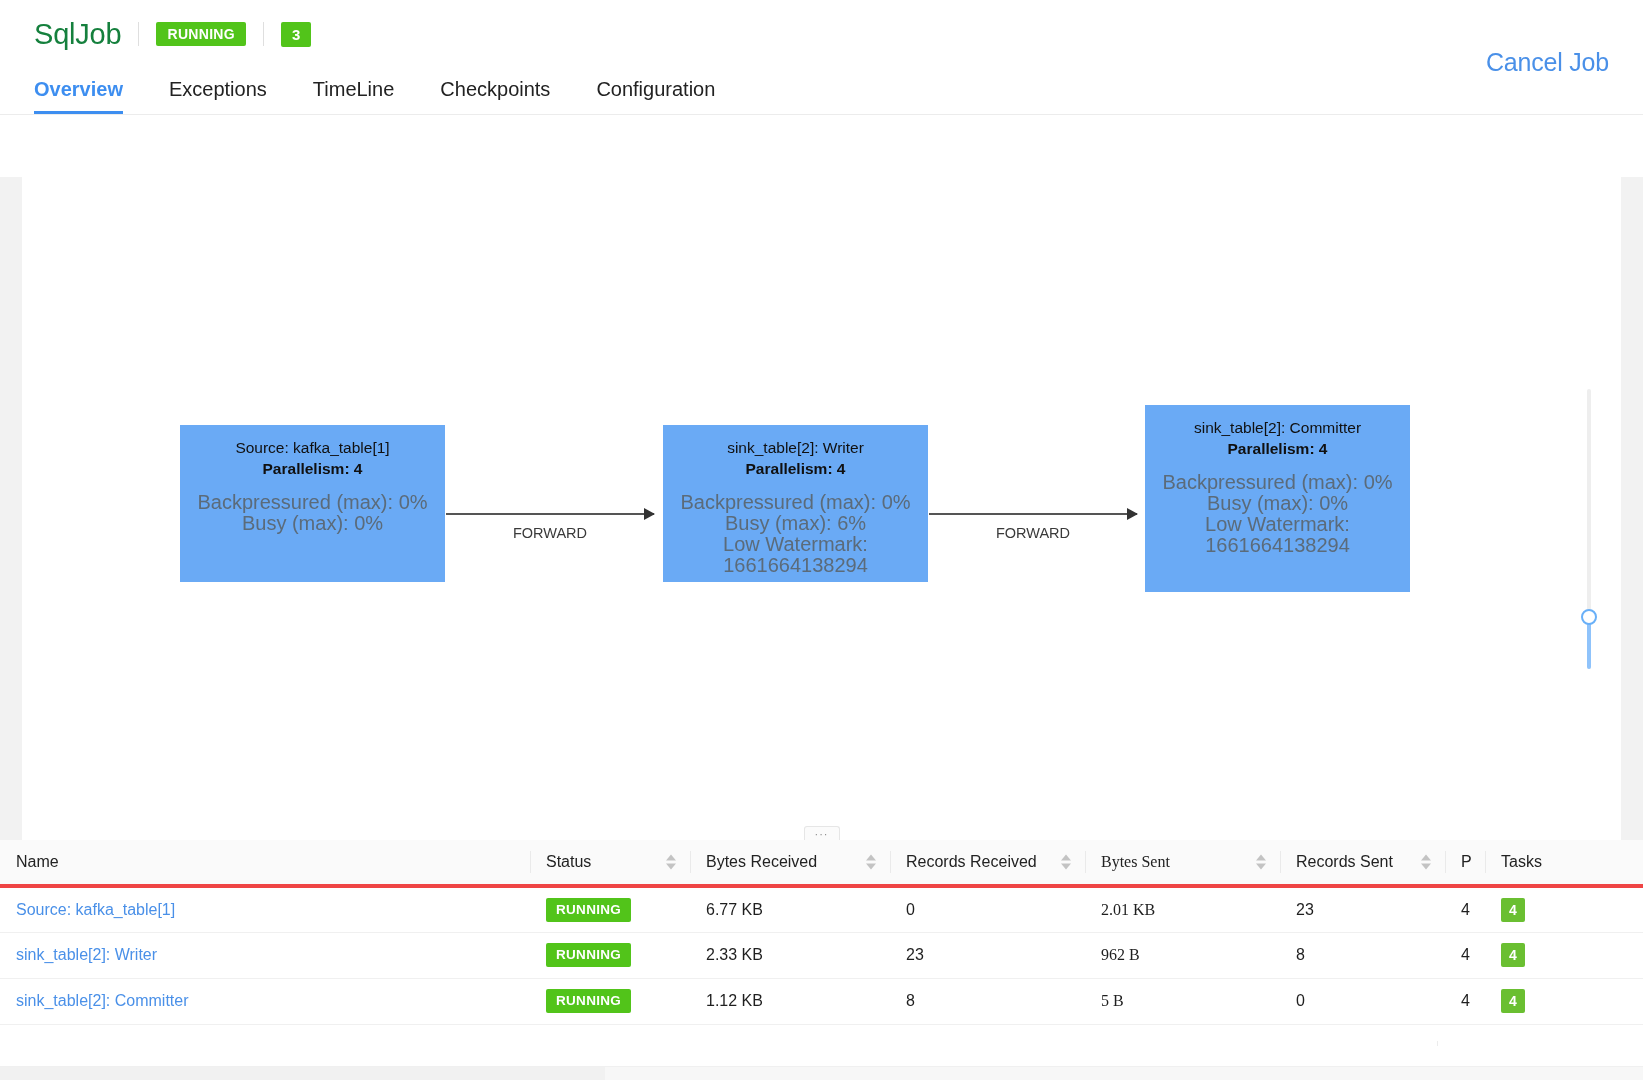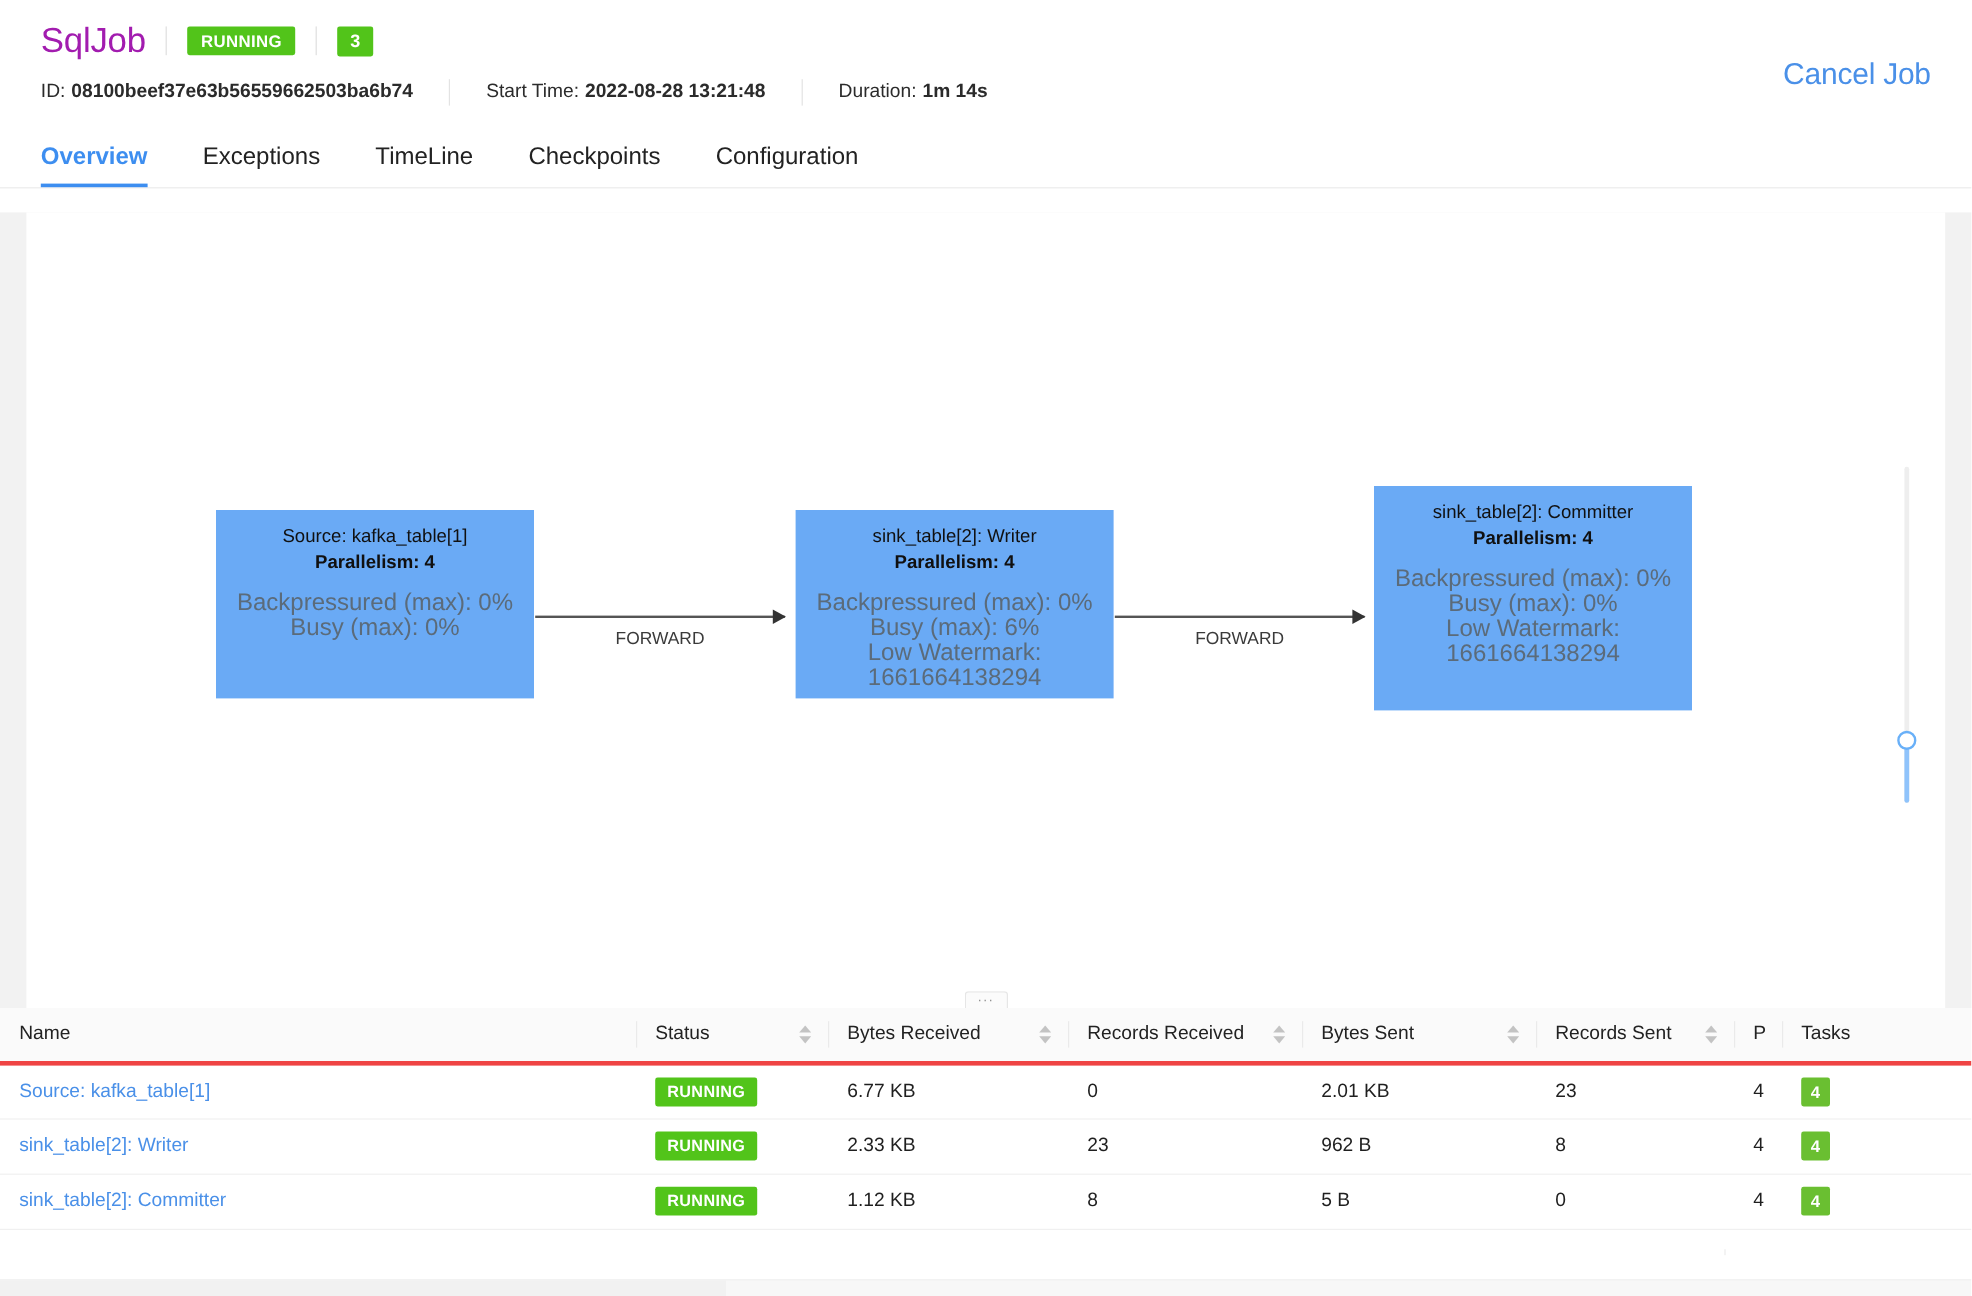--- a/index.html
+++ b/index.html
@@ -8,21 +8,21 @@
     background: #ffffff;
     font-family: "Liberation Sans", sans-serif;
     overflow: hidden;
   }
   body { position: relative; }
 
   
   .job-header { padding: 14px 34px 0 34px; position: relative; }
   .title-row { display: flex; align-items: center; gap: 0; height: 40px; }
   .job-title {
-    font-size: 29px; font-weight: 400; color: #a21caf;
+    font-size: 29px; font-weight: 400; color: #15803d;
     line-height: 40px; letter-spacing: -0.2px;
   }
   .vdiv {
     width: 1px; height: 24px; background: #dfdfdf;
     margin: 0 17px; display: inline-block;
   }
   .badge-running {
     background: #52c41a; color: #ffffff;
     font-size: 14px; font-weight: 700; letter-spacing: 0.3px;
     padding: 5px 11px; border-radius: 2px; line-height: 1;
@@ -164,21 +164,21 @@
     content: ""; position: absolute; left: 0; top: 25%;
     height: 50%; width: 1px; background: #eaeaea;
   }
   table.vertices tbody td {
     height: 46px; font-size: 16px; color: #1f1f1f; vertical-align: middle;
   }
   .col-name   { width: 530px; }
   .col-status { width: 160px; }
   .col-bytesr { width: 200px; }
   .col-recr   { width: 195px; }
-  .col-bytess { width: 195px; }
+  .col-bytess { width: 195px; font-family: Liberation Serif, serif; }
   .col-recs   { width: 165px; }
   .col-par    { width: 40px; }
   .col-tasks  { width: 158px; }
 
   .sorter {
     position: absolute; right: 14px; top: 50%;
     transform: translateY(-50%);
     display: flex; flex-direction: column; gap: 3px;
     cursor: pointer;
   }
@@ -223,33 +223,20 @@
 
 <div class="job-header">
   <div class="title-row">
     <span class="job-title">SqlJob</span>
     <span class="vdiv"></span>
     <span class="badge-running">RUNNING</span>
     <span class="vdiv"></span>
     <span class="badge-count">3</span>
   </div>
 
-  <div class="meta-row">
-    <span class="meta-item">
-      <span class="lbl">ID:</span><span class="val">08100beef37e63b56559662503ba6b74</span>
-    </span>
-    <span class="meta-div"></span>
-    <span class="meta-item">
-      <span class="lbl">Start Time:</span><span class="val">2022-08-28 13:21:48</span>
-    </span>
-    <span class="meta-div"></span>
-    <span class="meta-item">
-      <span class="lbl">Duration:</span><span class="val">1m 14s</span>
-    </span>
-  </div>
 
   <div class="cancel-job">Cancel Job</div>
 </div>
 
 <div class="tabs">
   <div class="tab active">Overview</div>
   <div class="tab">Exceptions</div>
   <div class="tab">TimeLine</div>
   <div class="tab">Checkpoints</div>
   <div class="tab">Configuration</div>

